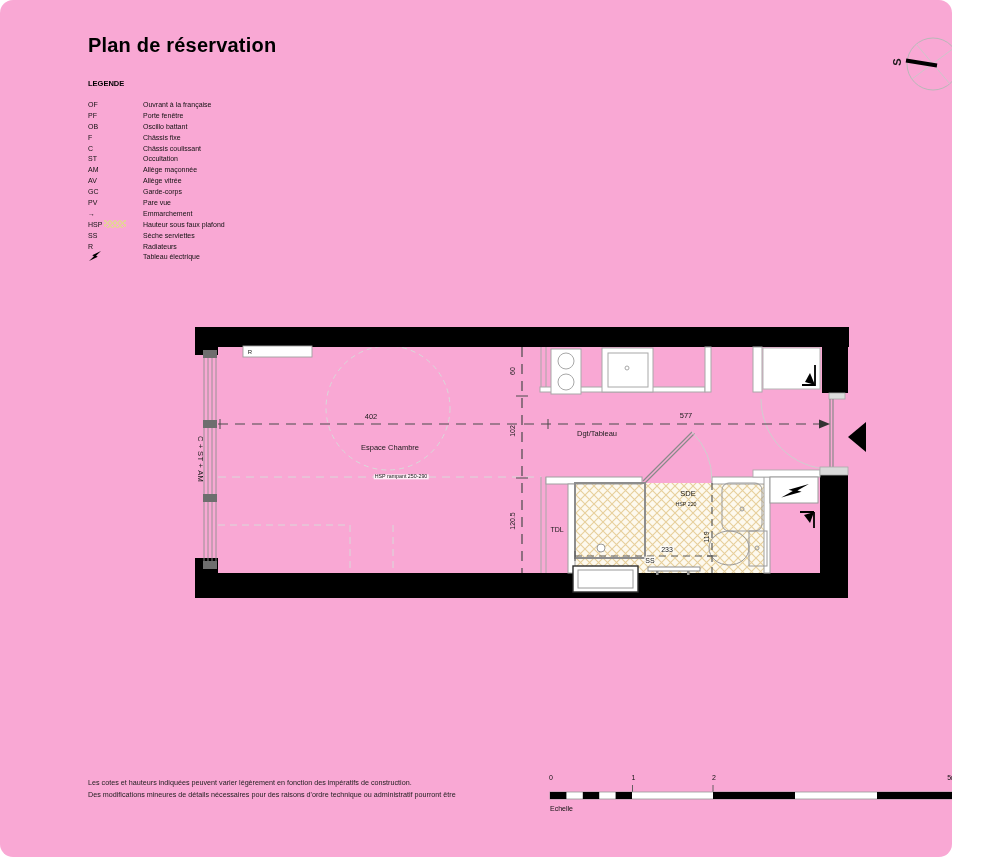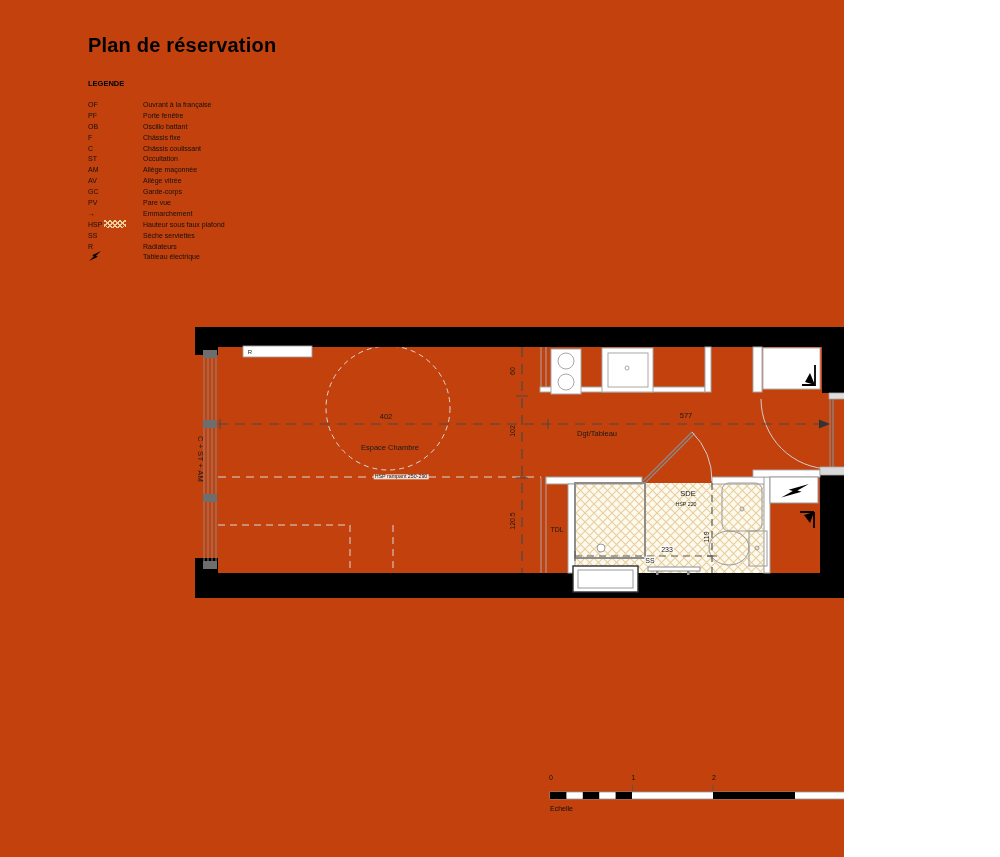--- a/index.html
+++ b/index.html
@@ -1,17 +1,17 @@
 <!DOCTYPE html>
 <html><head>
 <meta charset="utf-8">
 <style>
   html,body{margin:0;padding:0;background:#fff;}
-  .page{position:relative;width:844px;height:857px;background:#c2410c;overflow:hidden;
-        font-family:"Liberation Sans","DejaVu Sans",sans-serif;color:#111;}
+  .page{position:relative;width:952px;height:857px;background:#f9a8d4;overflow:hidden;
+        font-family:"Liberation Sans","DejaVu Sans",sans-serif;color:#111;border-radius:13px;}
   .title{position:absolute;left:88px;top:34px;font-size:20px;font-weight:bold;letter-spacing:.2px;color:#000;}
   .legheading{position:absolute;left:88px;top:79px;font-size:7.5px;font-weight:bold;color:#000;}
   .legend{position:absolute;left:88px;top:99px;}
   .lrow{display:flex;align-items:center;height:10.9px;}
   .labbr{width:55px;font-size:7px;display:flex;align-items:center;gap:2px;}
   .ldesc{font-size:7px;}
   .hsp-swatch{display:inline-block;width:22px;height:8px;
     background:repeating-linear-gradient(45deg,rgba(0,0,0,0) 0 2.2px,#e7cf9b 2.2px 3.4px),
                repeating-linear-gradient(-45deg,rgba(0,0,0,0) 0 2.2px,#e7cf9b 2.2px 3.4px);}
   .plansvg{position:absolute;left:0;top:0;}
@@ -234,21 +234,21 @@
         <rect x="582.8" y="792" width="16.4" height="7"></rect>
         <rect x="615.6" y="792" width="16.4" height="7"></rect>
         <rect x="713" y="792" width="82" height="7"></rect>
         <rect x="877" y="792" width="82" height="7"></rect>
       </g>
     </g>
   </svg>
 
   <span class="lbl t6" style="left:250px;top:352px;">R</span>
   <span class="lbl rotp" style="left:200px;top:459px;">C + ST + AM</span>
-  <span class="lbl" style="left:386px;top:417px;">402</span>
+  <span class="lbl" style="left:371px;top:417px;">402</span>
   <span class="lbl" style="left:390px;top:435px;margin-top:13px;">Espace Chambre</span>
   <span class="lbl small halo" style="left:401px;top:477px;">HSP rampant 250-290</span>
   <span class="lbl" style="left:686px;top:416px;">577</span>
   <span class="lbl" style="left:597px;top:434px;">Dgt/Tableau</span>
   <span class="lbl rotm t7" style="left:512px;top:371px;">60</span>
   <span class="lbl rotm t7" style="left:512px;top:431px;">102</span>
   <span class="lbl rotm t7" style="left:512px;top:521px;">120.5</span>
   <span class="lbl t7" style="left:557px;top:529px;">TDL</span>
   <span class="lbl" style="left:688px;top:494px;">SDE</span>
   <span class="lbl small" style="left:686px;top:505px;">HSP 220</span>
@@ -257,15 +257,17 @@
   <span class="lbl t7 halo" style="left:650px;top:560px;">SS</span>
   <span class="lbl compass-s rotm" style="left:897px;top:62px;">S</span>
 
   <span class="slabel" style="left:551px;">0</span>
   <span class="slabel" style="left:633.5px;">1</span>
   <span class="slabel" style="left:714px;">2</span>
   <span class="slabel" style="left:952px;">5m</span>
   <span class="scaption">Echelle</span>
 
   <div class="footer">
+    <div>Les cotes et hauteurs indiquées peuvent varier légèrement en fonction des impératifs de construction.</div>
+    <div>Des modifications mineures de détails nécessaires pour des raisons d'ordre technique ou administratif pourront être</div>
   </div>
 
 </div>
 
 </body></html>

